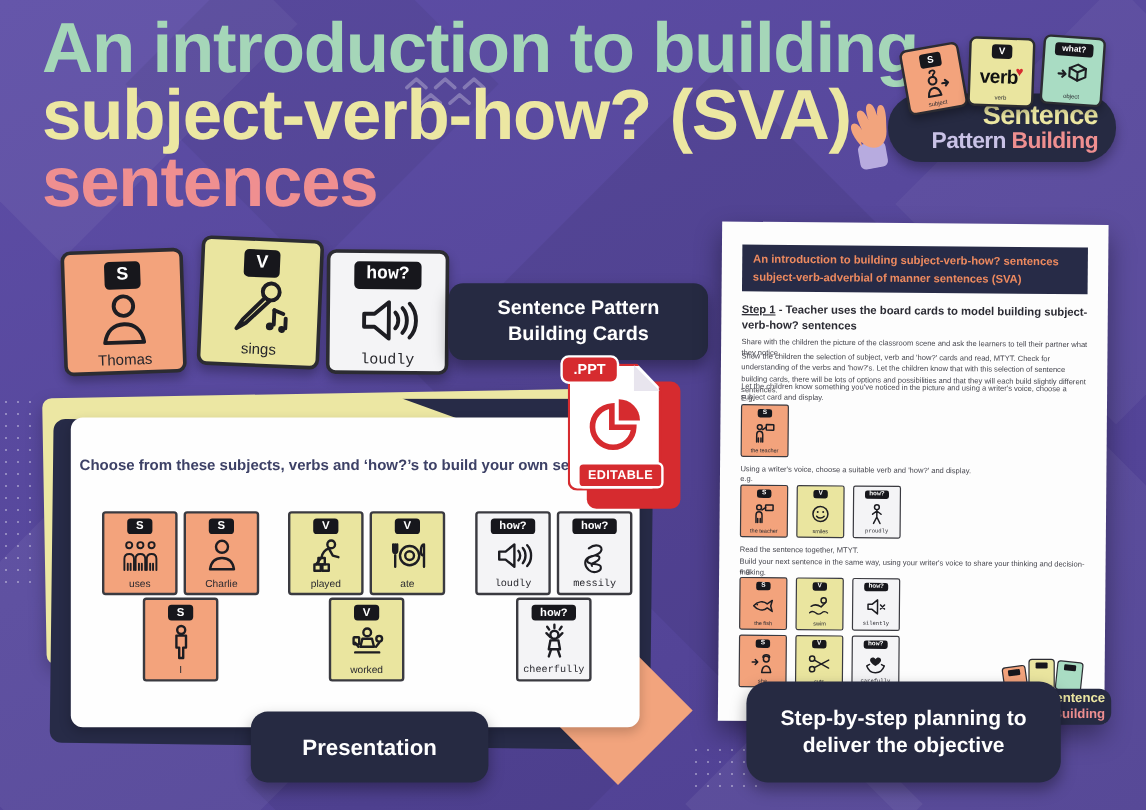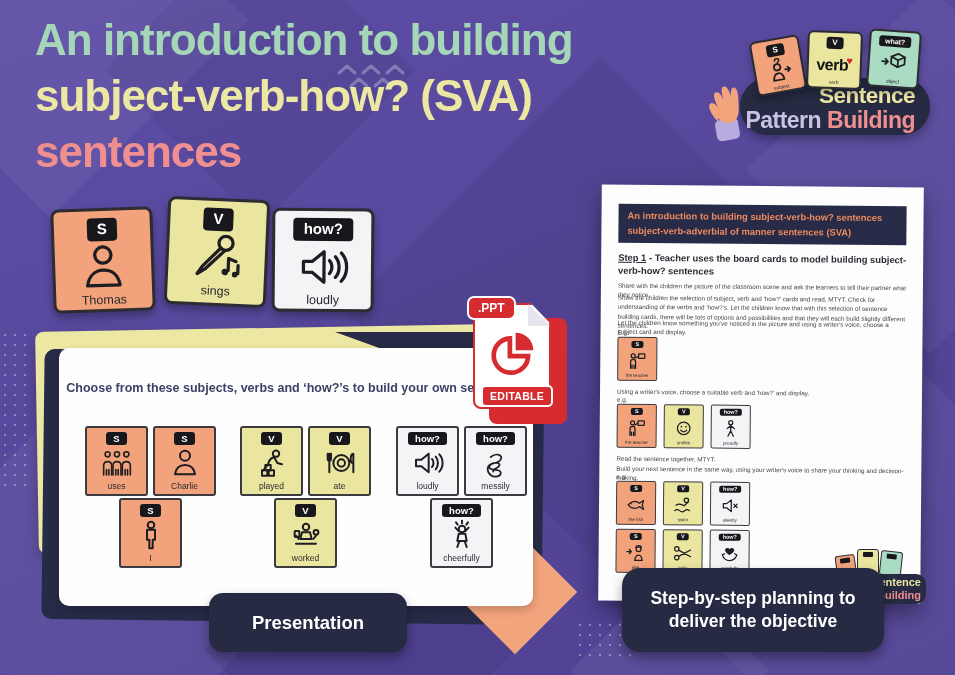--- a/index.html
+++ b/index.html
@@ -3,21 +3,21 @@
 <meta charset="utf-8">
 <style>
   html,body{margin:0;padding:0;background:#3e3277;}
   #stage{position:relative;width:955px;height:675px;overflow:hidden;
     background:linear-gradient(155deg,#5d4da6 0%,#57489c 45%,#4f4092 100%);
     font-family:"Liberation Sans",sans-serif;}
   .abs{position:absolute;}
   .dia{position:absolute;transform:rotate(45deg);pointer-events:none;}
   .dots{position:absolute;background-image:radial-gradient(rgba(255,255,255,.35) 1px,transparent 1.3px);background-size:10px 10px;pointer-events:none;}
   
-  .title{position:absolute;left:35px;top:12px;font-weight:800;font-size:44px;line-height:56px;letter-spacing:-1px;}
+  .title{position:absolute;left:35px;top:12px;font-weight:800;font-size:59px;line-height:56px;letter-spacing:-1px;}
   
   .badge{position:absolute;left:455px;top:156px;height:27px;background:#23263c;border-radius:14px;
     display:flex;align-items:center;gap:6px;padding:0 12px 0 5px;box-shadow:0 2px 5px rgba(0,0,0,.3);}
   .badge svg{width:19px;height:19px;}
   .badge span{color:#fff;font-size:12px;font-weight:700;letter-spacing:.2px;}
   
   .bcard{position:absolute;border:3px solid #2c2c32;border-radius:8px;display:flex;flex-direction:column;
     align-items:center;padding:7px 4px 5px;box-shadow:0 5px 9px rgba(0,0,0,.3);box-sizing:border-box;}
   .bcard .tag,.pcard .tag,.dcard .tag,.lcard .tag{background:#17171c;color:#fff;font-weight:800;border-radius:4px;line-height:1.1;}
   .bcard .tag{font-size:15px;padding:3px 10px;}
@@ -31,21 +31,21 @@
   .mock-wedge{position:absolute;right:-12px;top:-16px;width:250px;height:76px;background:#272b47;clip-path:polygon(16% 0,100% 0,100% 100%);}
   .mock-salmon{position:absolute;right:-26px;bottom:-30px;width:88px;height:88px;background:#f2a47d;transform:rotate(45deg);}
   .slide{position:absolute;inset:0;background:#fefefe;border-radius:10px;box-shadow:0 4px 10px rgba(0,0,0,.2);}
   .slide-text{position:absolute;left:0;right:0;top:33px;text-align:center;font-size:12.5px;color:#3d4166;font-weight:600;}
   .pcard{position:absolute;width:63px;height:70px;border:2px solid #3a3a40;border-radius:3px;display:flex;flex-direction:column;
     align-items:center;padding:4px 2px 3px;box-sizing:border-box;}
   .pcard .tag{font-size:9.5px;padding:1.5px 7px;border-radius:3px;}
   .pcard .ic{flex:1;display:flex;align-items:center;justify-content:center;}
   .pcard .ic svg{width:32px;height:32px;}
   .pcard .lbl{font-size:8.5px;color:#2a2a30;}
-  .o{background:#f3a37c;} .y{background:#eae59f;} .w{background:#f4f4f6;} .g{background:#a9dcc3;}
+  .o{background:#f3a37c;} .y{background:#eae59f;} .w{background:#f4f4f6;font-family:Liberation Mono, monospace;} .g{background:#a9dcc3;}
   
   .pill{position:absolute;background:#262a42;border-radius:15px;color:#fff;font-weight:800;text-align:center;
     display:flex;align-items:center;justify-content:center;box-shadow:0 6px 12px rgba(0,0,0,.35);}
   
   .ppt{position:absolute;left:473px;top:303px;width:104px;height:128px;}
   .ppt .back{position:absolute;left:16px;top:15px;width:78px;height:106px;background:#d62b2f;border-radius:8px;}
   .ppt .front{position:absolute;left:0;top:0;width:78px;height:106px;background:#fff;border:2.5px solid #d62b2f;border-radius:8px;
     clip-path:polygon(0 0,74% 0,100% 20%,100% 100%,0 100%);box-sizing:border-box;}
   .ppt .fold{position:absolute;left:55px;top:1px;width:22px;height:22px;background:#e8e5ee;clip-path:polygon(0 0,100% 100%,0 100%);}
   .ppt .pie{position:absolute;left:15px;top:26px;width:50px;height:50px;}
@@ -64,21 +64,21 @@
   .dcard{position:absolute;width:40px;height:44px;border:1.6px solid #3a3a40;border-radius:2px;display:flex;flex-direction:column;
     align-items:center;padding:2.5px 1px 2px;box-sizing:border-box;}
   .dcard .tag{font-size:5.4px;padding:1px 4px;border-radius:2px;}
   .dcard .ic{flex:1;display:flex;align-items:center;justify-content:center;}
   .dcard .ic svg{width:20px;height:20px;}
   .dcard .lbl{font-size:4.6px;color:#2a2a30;white-space:nowrap;}
   
   .blob{position:absolute;left:740px;top:78px;width:190px;height:57px;background:#262a42;border-radius:28px;
     box-shadow:0 5px 10px rgba(0,0,0,.3);}
   .blob .l1{position:absolute;right:15px;top:5px;font-size:22.5px;font-weight:800;letter-spacing:-.5px;}
-  .blob .l2{position:absolute;right:15px;top:29px;font-size:23px;font-weight:800;letter-spacing:-.5px;}
+  .blob .l2{position:absolute;right:15px;top:29px;font-size:19px;font-weight:800;letter-spacing:-.5px;}
   .lcard{position:absolute;border:2.5px solid #2c2c32;border-radius:6px;display:flex;flex-direction:column;align-items:center;
     padding:4px 2px 2px;box-sizing:border-box;box-shadow:0 4px 7px rgba(0,0,0,.3);}
   .lcard .tag{font-size:8px;padding:1.5px 6px;border-radius:3px;}
   .lcard .ic{flex:1;display:flex;align-items:center;justify-content:center;}
   .lcard .ic svg{width:28px;height:28px;}
   .lcard .lbl{font-size:5px;color:#2a2a30;}
   .verbword{font-weight:800;font-size:16px;color:#111;letter-spacing:-.5px;}
   .vheart{color:#d62b2f;font-size:11px;vertical-align:super;margin-left:-2px;}
   
   .mini{position:absolute;left:836px;top:548px;width:92px;height:58px;}
@@ -183,20 +183,23 @@
         <svg viewBox="0 0 48 48" fill="none" stroke="#1d1d22" stroke-width="3" stroke-linecap="round" stroke-linejoin="round">
           <path d="M6 19h8l11-9v28l-11-9H6z"></path>
           <path d="M30 18c3 3 3 9 0 12"></path>
           <path d="M35.5 14.5c4.5 5 4.5 14 0 19"></path>
           <path d="M41 11c6.5 7 6.5 19 0 26"></path>
         </svg>
       </span>
     <span class="lbl">loudly</span>
   </div>
 
+  <div class="pill" style="left:374px;top:236px;width:192px;height:64px;font-size:16.5px;padding:0 12px;line-height:1.3;border-radius:12px">
+    <span>Sentence Pattern Building Cards</span>
+  </div>
 
   <div class="mock">
     <div class="mock-yellow"></div>
     <div class="mock-navy"></div>
     <div class="mock-wedge"></div>
     <div class="mock-salmon"></div>
     <div class="slide">
       <div class="slide-text"><span>Choose from these subjects, verbs and </span><b>‘how?’s</b><span> to build your own sentences:</span></div>
       <div class="pcard o" style="left:26px;top:78px">
         <span class="tag">S</span>

